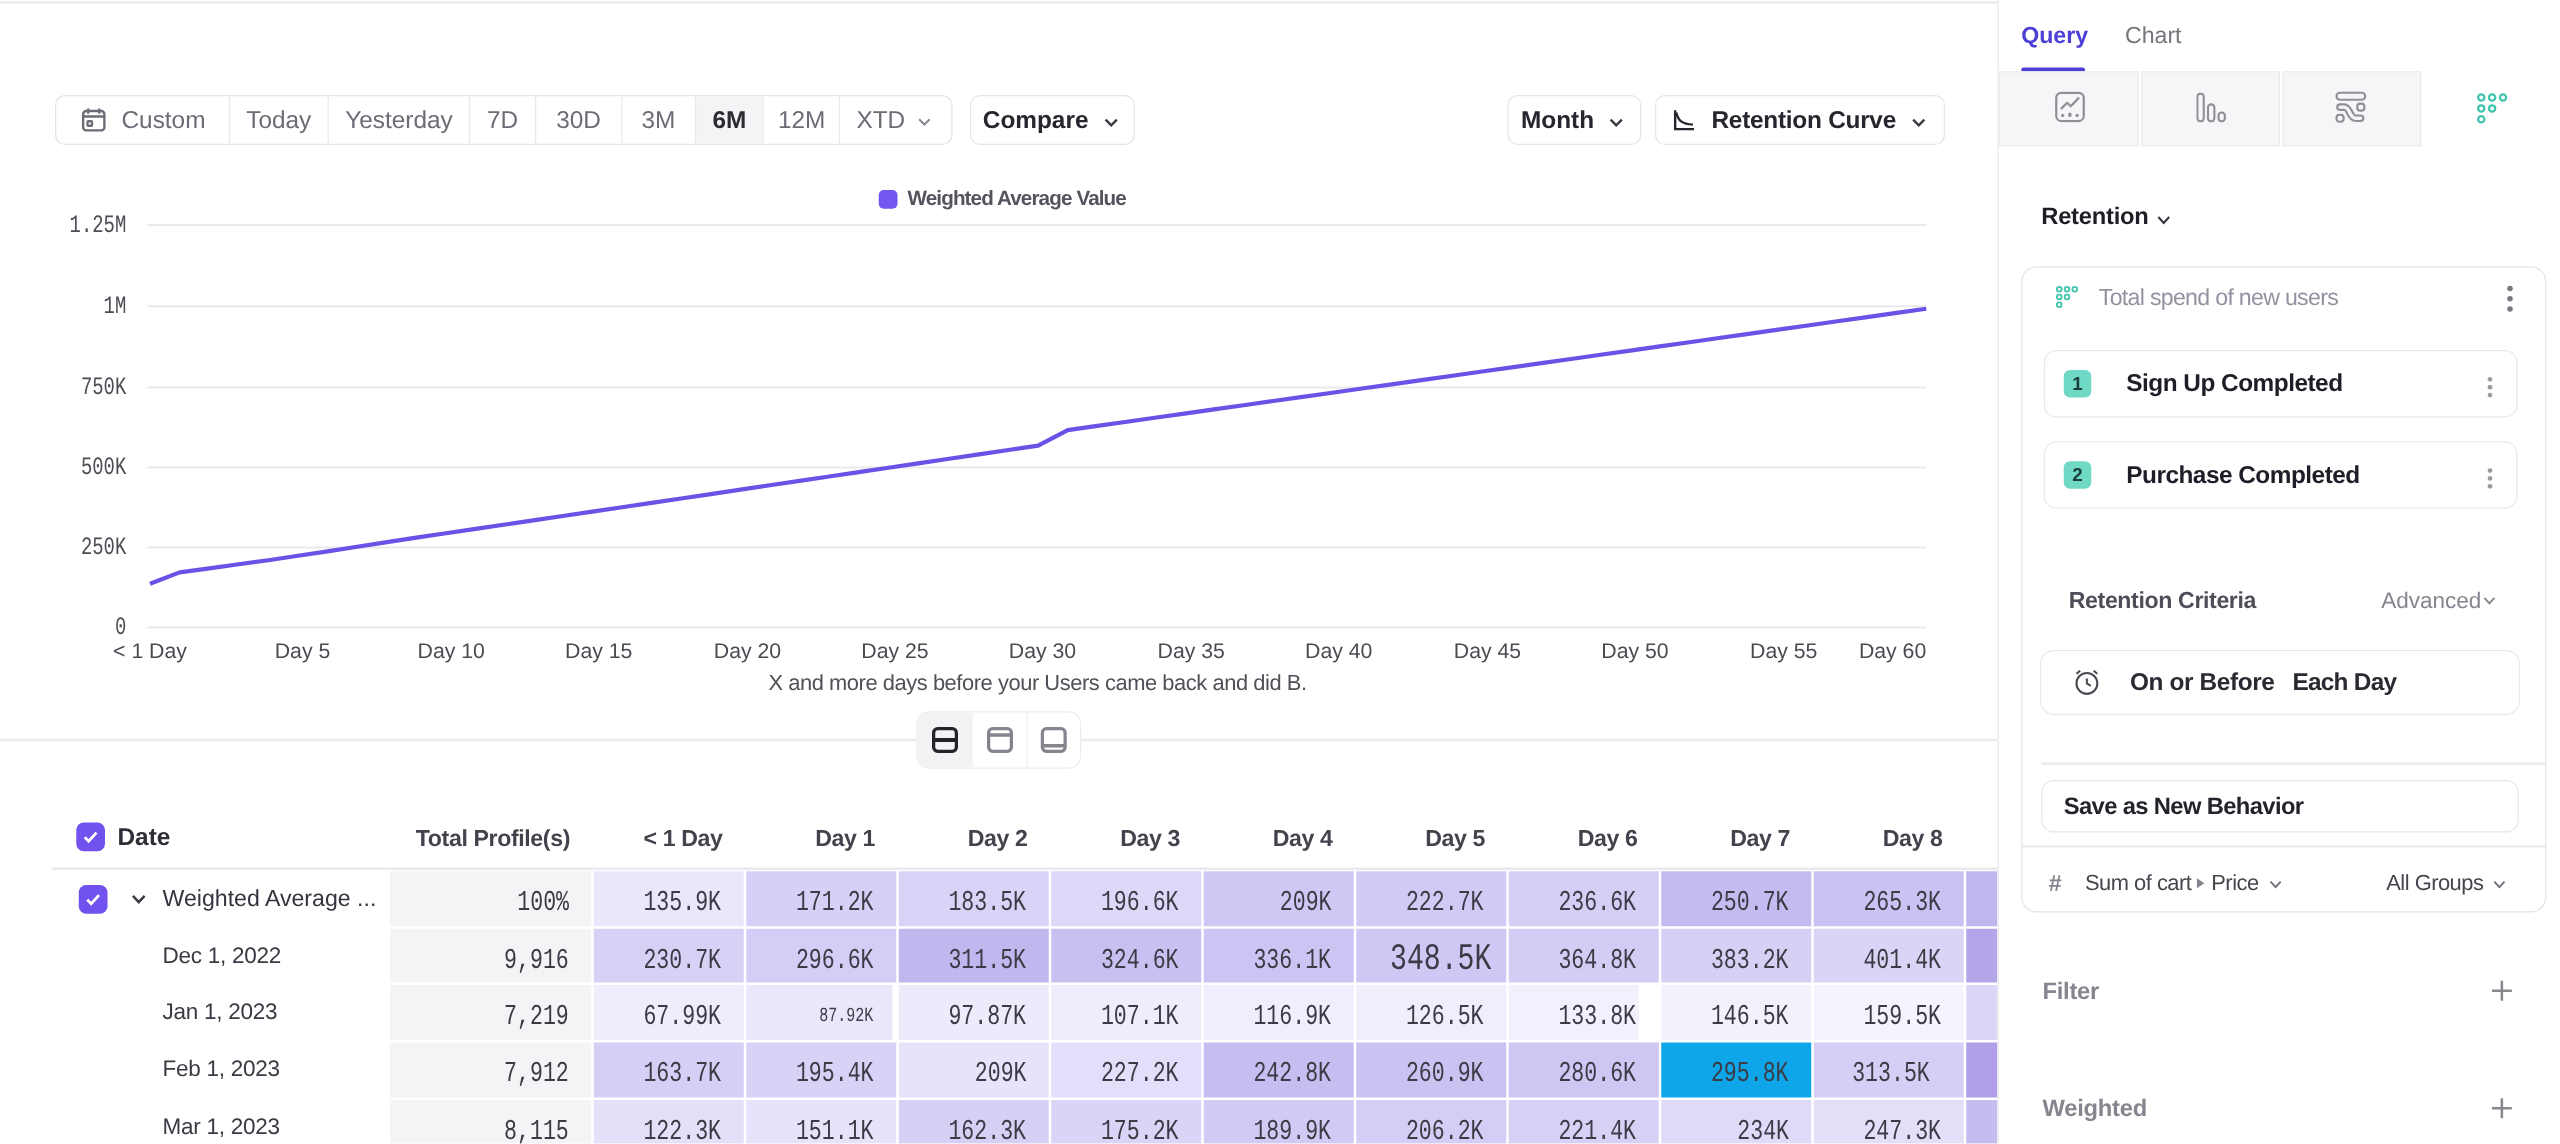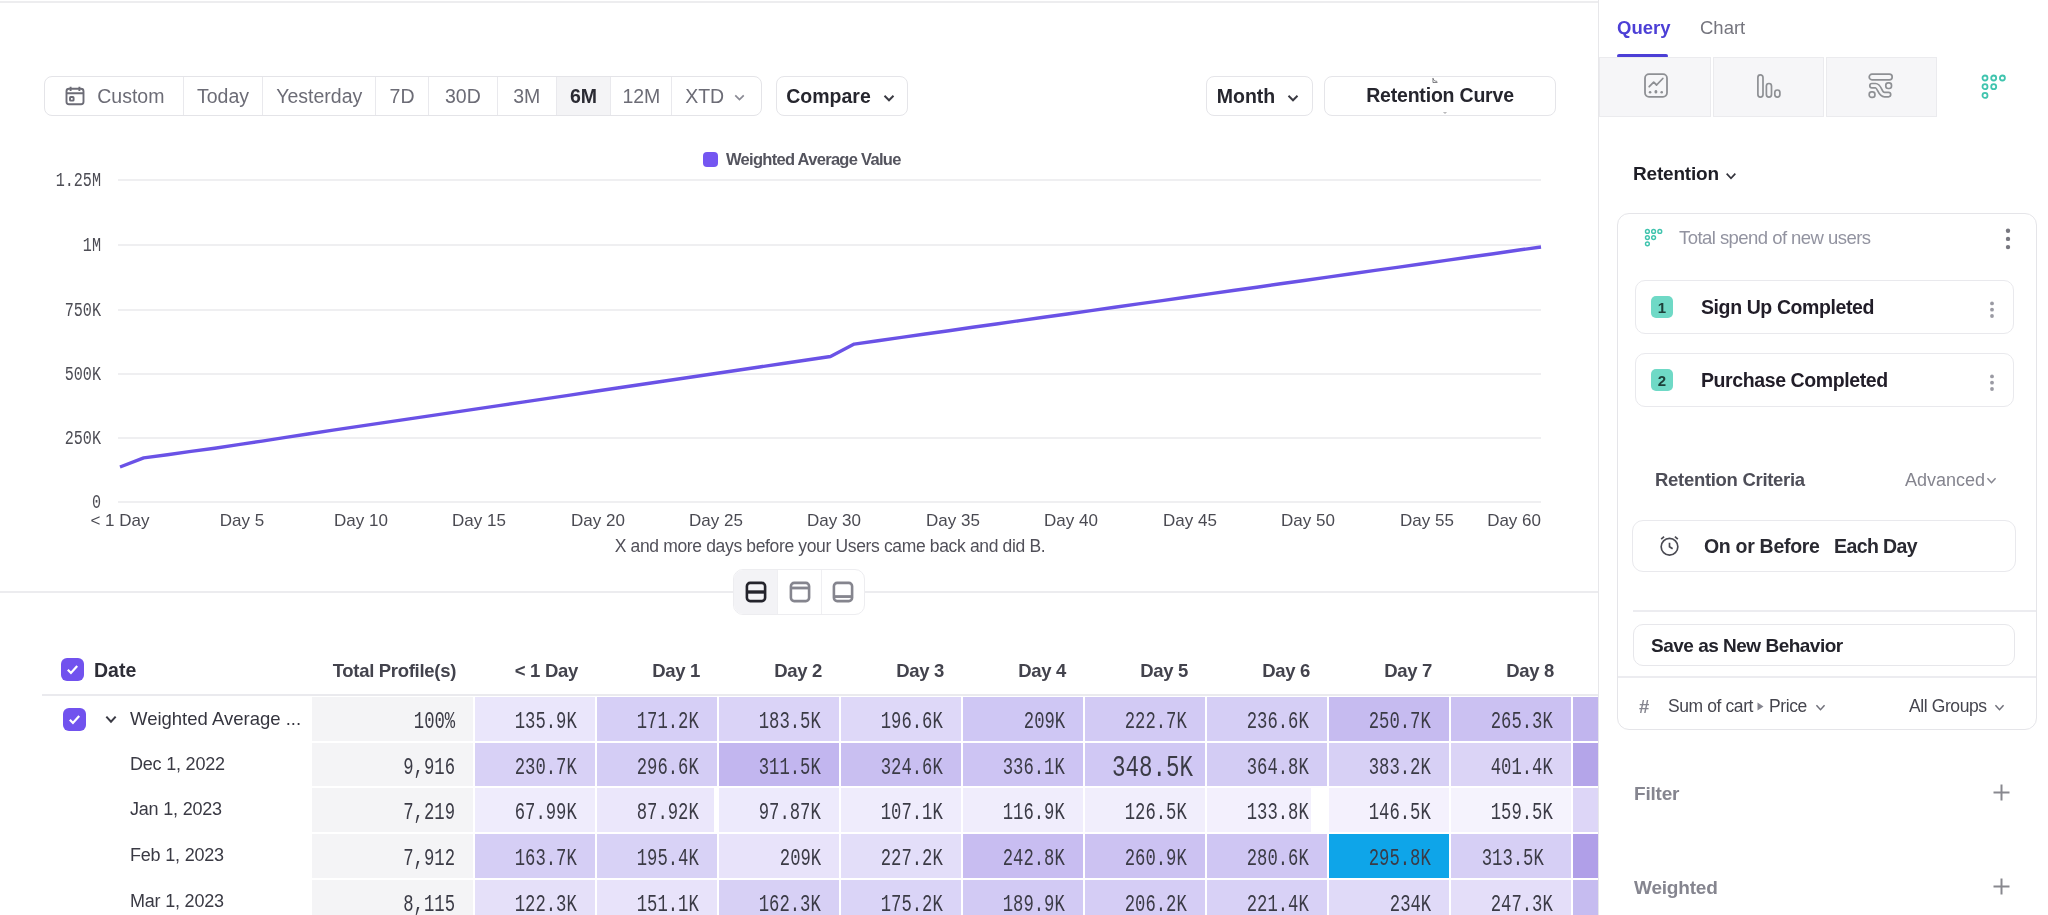--- a/index.html
+++ b/index.html
@@ -31,21 +31,21 @@
         <div class="seg" style="width:90px;box-sizing:border-box;border-left:1px solid #e9e9ed;">XTD<svg width="17" height="17" viewBox="0 0 24 24" fill="none" stroke="#8a8a94" stroke-width="2.4" style="margin-left:7px;margin-top:3px">
             <polyline points="6,9 12,15 18,9"></polyline>
           </svg></div>
       </div>
       <div class="btn abs" style="left:776px;top:76px;width:132px;height:40px;box-sizing:border-box;font-size:19.5px;font-weight:bold;color:#26262e;">Compare<svg width="18" height="18" viewBox="0 0 24 24" fill="none" stroke="#3a3a42" stroke-width="2.6" style="margin-left:9px;margin-top:3px">
           <polyline points="6,9 12,15 18,9"></polyline>
         </svg></div>
       <div class="btn abs" style="left:1206px;top:76px;width:107px;height:40px;box-sizing:border-box;font-size:19.5px;font-weight:bold;color:#26262e;">Month<svg width="18" height="18" viewBox="0 0 24 24" fill="none" stroke="#3a3a42" stroke-width="2.6" style="margin-left:9px;margin-top:3px">
           <polyline points="6,9 12,15 18,9"></polyline>
         </svg></div>
-      <div class="btn abs" style="left:1324px;top:76px;width:232px;height:40px;box-sizing:border-box;font-size:19.5px;font-weight:bold;color:#26262e;letter-spacing:-0.2px;flex-direction:column;"><svg width="22" height="22" viewBox="0 0 24 24" fill="none" stroke="#26262e" stroke-width="2.1" style="margin-right:11px">
+      <div class="btn abs" style="left:1324px;top:76px;width:232px;height:40px;box-sizing:border-box;font-size:19.5px;font-weight:bold;color:#26262e;letter-spacing:-0.2px;"><svg width="22" height="22" viewBox="0 0 24 24" fill="none" stroke="#26262e" stroke-width="2.1" style="margin-right:11px">
           <polyline points="4.5,3.5 4.5,20 21,20"></polyline>
           <path d="M5.5,5.5 C7,12.5 10.5,15.5 20,16"></path>
         </svg>Retention Curve<svg width="18" height="18" viewBox="0 0 24 24" fill="none" stroke="#3a3a42" stroke-width="2.6" style="margin-left:9px;margin-top:3px">
           <polyline points="6,9 12,15 18,9"></polyline>
         </svg></div>
       <div class="abs" style="left:703px;top:152px;width:15px;height:15px;border-radius:4px;background:#7456f1;"></div>
       <div class="abs" style="left:726px;top:150px;font-size:16.5px;color:#54545e;font-weight:bold;letter-spacing:-0.7px;">Weighted Average Value</div>
       <svg class="abs" style="left:0;top:140px;" width="1598" height="420" viewBox="0 0 1598 420">
         <line x1="118" y1="40" x2="1541" y2="40" stroke="#eaeaed" stroke-width="1.6"></line>
         <text transform="translate(101,45.5) scale(0.755,1)" x="0" y="0" text-anchor="end" font-family="Liberation Mono,monospace" font-size="20" fill="#4d4d55">1.25M</text>
@@ -143,21 +143,21 @@
       <div class="abs mono" style="left:841px;top:742.7px;width:102px;height:43.7px;background:#c9bff1;text-align:right;font-size:23px;color:#3b3b46;line-height:50.7px;padding-right:18px;"><span style="display:inline-block;transform:scale(0.75,1);transform-origin:100% 50%;">324.6K</span></div>
       <div class="abs mono" style="left:963px;top:742.7px;width:102px;height:43.7px;background:#cdc4f3;text-align:right;font-size:23px;color:#3b3b46;line-height:50.7px;padding-right:18px;"><span style="display:inline-block;transform:scale(0.75,1);transform-origin:100% 50%;">336.1K</span></div>
       <div class="abs mono" style="left:1085px;top:742.7px;width:102px;height:43.7px;background:#d0c8f4;text-align:right;font-size:30px;color:#3b3b46;line-height:50.7px;padding-right:18px;"><span style="display:inline-block;transform:scale(0.75,1);transform-origin:100% 50%;">348.5K</span></div>
       <div class="abs mono" style="left:1207px;top:742.7px;width:102px;height:43.7px;background:#d3ccf4;text-align:right;font-size:23px;color:#3b3b46;line-height:50.7px;padding-right:18px;"><span style="display:inline-block;transform:scale(0.75,1);transform-origin:100% 50%;">364.8K</span></div>
       <div class="abs mono" style="left:1329px;top:742.7px;width:102px;height:43.7px;background:#d7d0f5;text-align:right;font-size:23px;color:#3b3b46;line-height:50.7px;padding-right:18px;"><span style="display:inline-block;transform:scale(0.75,1);transform-origin:100% 50%;">383.2K</span></div>
       <div class="abs mono" style="left:1451px;top:742.7px;width:102px;height:43.7px;background:#dbd4f6;text-align:right;font-size:23px;color:#3b3b46;line-height:50.7px;padding-right:18px;"><span style="display:inline-block;transform:scale(0.75,1);transform-origin:100% 50%;">401.4K</span></div>
       <div class="abs mono" style="left:1573px;top:742.7px;width:102px;height:43.7px;background:#b4a5e9;text-align:right;font-size:23px;color:#3b3b46;line-height:50.7px;padding-right:18px;"></div>
       <div class="abs" style="left:130px;top:799.4px;font-size:18px;color:#3a3a44;letter-spacing:-0.2px;">Jan 1, 2023</div>
       <div class="abs mono" style="left:312px;top:788.4px;width:143px;height:43.7px;background:#f4f4f6;text-align:right;font-size:23px;color:#3b3b46;line-height:50.7px;padding-right:18px;"><span style="display:inline-block;transform:scale(0.75,1);transform-origin:100% 50%;">7,219</span></div>
       <div class="abs mono" style="left:475px;top:788.4px;width:102px;height:43.7px;background:#efecfc;text-align:right;font-size:23px;color:#3b3b46;line-height:50.7px;padding-right:18px;"><span style="display:inline-block;transform:scale(0.75,1);transform-origin:100% 50%;">67.99K</span></div>
-      <div class="abs mono" style="left:597px;top:788.4px;width:102px;height:43.7px;background:#ebe7fb;text-align:right;font-size:23px;color:#3b3b46;line-height:50.7px;padding-right:15px;"><span style="display:inline-block;transform:scale(0.75,1);transform-origin:100% 50%;">87.92K</span></div>
+      <div class="abs mono" style="left:597px;top:788.4px;width:102px;height:43.7px;background:#ebe7fb;text-align:right;font-size:16px;color:#3b3b46;line-height:50.7px;padding-right:15px;"><span style="display:inline-block;transform:scale(0.75,1);transform-origin:100% 50%;">87.92K</span></div>
       <div class="abs mono" style="left:719px;top:788.4px;width:102px;height:43.7px;background:#edeafc;text-align:right;font-size:23px;color:#3b3b46;line-height:50.7px;padding-right:18px;"><span style="display:inline-block;transform:scale(0.75,1);transform-origin:100% 50%;">97.87K</span></div>
       <div class="abs mono" style="left:841px;top:788.4px;width:102px;height:43.7px;background:#efecfc;text-align:right;font-size:23px;color:#3b3b46;line-height:50.7px;padding-right:18px;"><span style="display:inline-block;transform:scale(0.75,1);transform-origin:100% 50%;">107.1K</span></div>
       <div class="abs mono" style="left:963px;top:788.4px;width:102px;height:43.7px;background:#f0edfc;text-align:right;font-size:23px;color:#3b3b46;line-height:50.7px;padding-right:18px;"><span style="display:inline-block;transform:scale(0.75,1);transform-origin:100% 50%;">116.9K</span></div>
       <div class="abs mono" style="left:1085px;top:788.4px;width:102px;height:43.7px;background:#f1eefc;text-align:right;font-size:23px;color:#3b3b46;line-height:50.7px;padding-right:18px;"><span style="display:inline-block;transform:scale(0.75,1);transform-origin:100% 50%;">126.5K</span></div>
       <div class="abs mono" style="left:1207px;top:788.4px;width:102px;height:43.7px;background:#f3f0fd;text-align:right;font-size:23px;color:#3b3b46;line-height:50.7px;padding-right:2px;"><span style="display:inline-block;transform:scale(0.75,1);transform-origin:100% 50%;">133.8K</span></div>
       <div class="abs mono" style="left:1329px;top:788.4px;width:102px;height:43.7px;background:#f4f1fd;text-align:right;font-size:23px;color:#3b3b46;line-height:50.7px;padding-right:18px;"><span style="display:inline-block;transform:scale(0.75,1);transform-origin:100% 50%;">146.5K</span></div>
       <div class="abs mono" style="left:1451px;top:788.4px;width:102px;height:43.7px;background:#f5f3fd;text-align:right;font-size:23px;color:#3b3b46;line-height:50.7px;padding-right:18px;"><span style="display:inline-block;transform:scale(0.75,1);transform-origin:100% 50%;">159.5K</span></div>
       <div class="abs mono" style="left:1573px;top:788.4px;width:102px;height:43.7px;background:#ddd6f7;text-align:right;font-size:23px;color:#3b3b46;line-height:50.7px;padding-right:18px;"></div>
       <div class="abs" style="left:130px;top:845.1px;font-size:18px;color:#3a3a44;letter-spacing:-0.2px;">Feb 1, 2023</div>
       <div class="abs mono" style="left:312px;top:834.1px;width:143px;height:43.7px;background:#f4f4f6;text-align:right;font-size:23px;color:#3b3b46;line-height:50.7px;padding-right:18px;"><span style="display:inline-block;transform:scale(0.75,1);transform-origin:100% 50%;">7,912</span></div>

